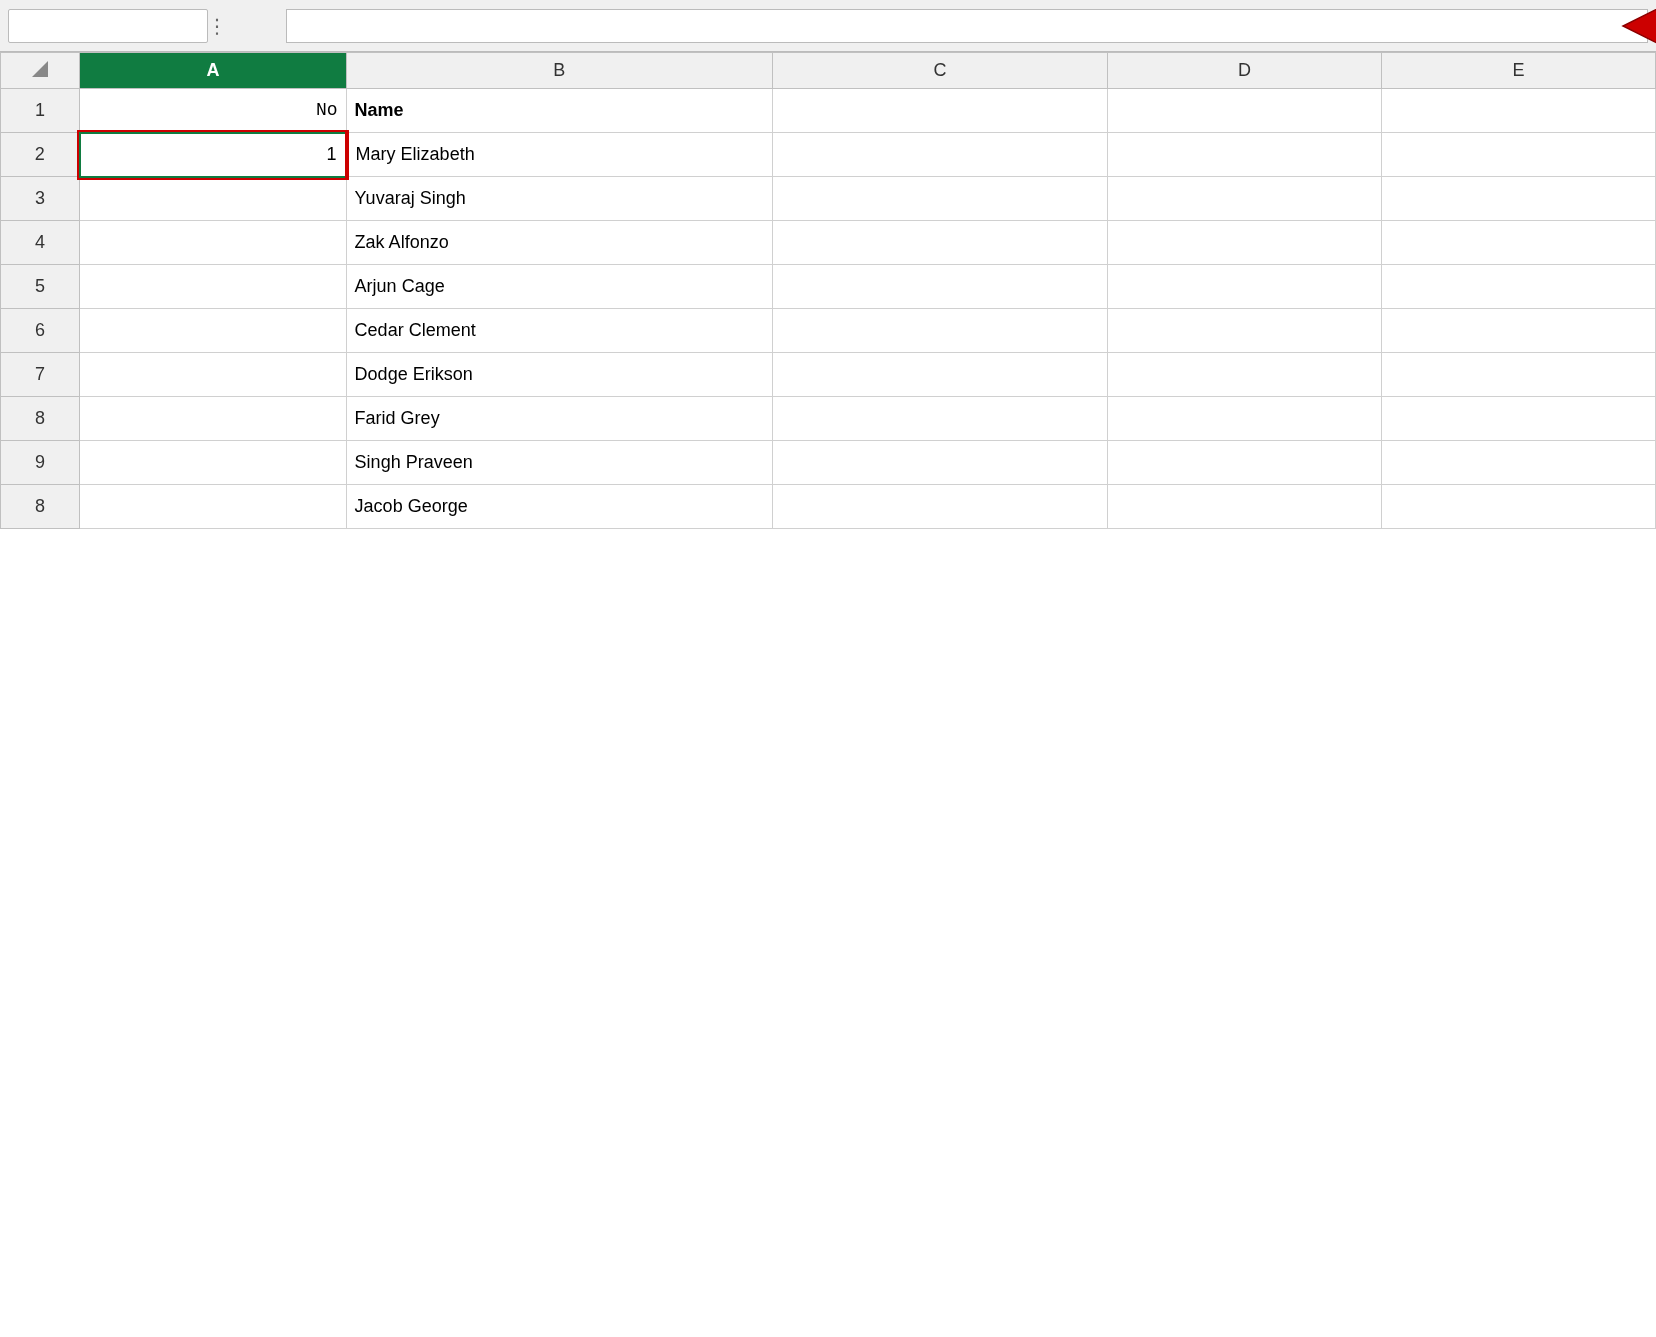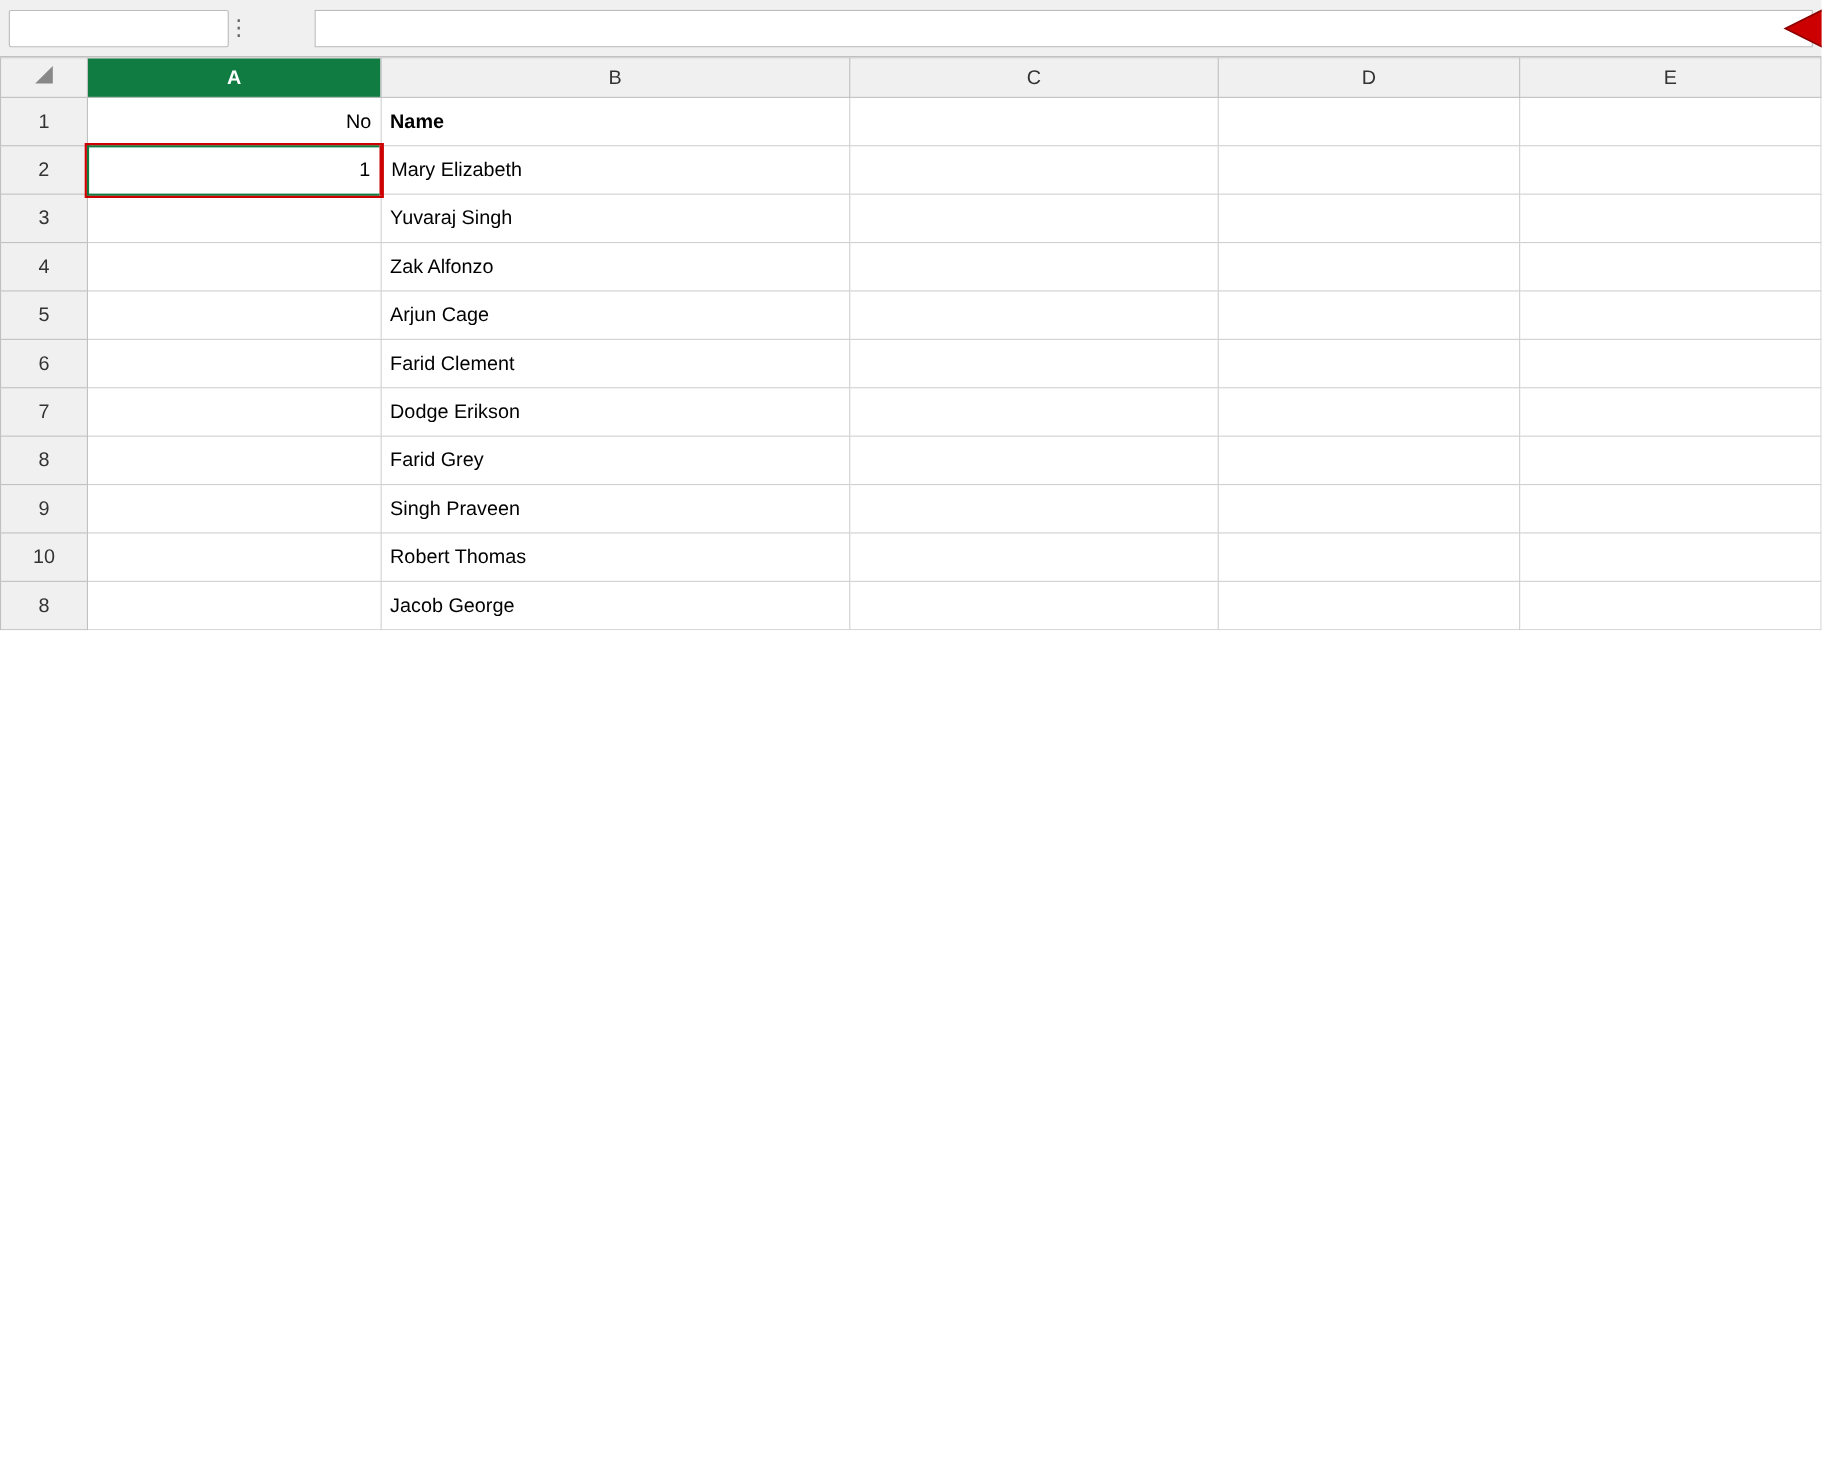--- a/index.html
+++ b/index.html
@@ -214,21 +214,21 @@
         <th class="col-header active">A</th>
         <th class="col-header">B</th>
         <th class="col-header">C</th>
         <th class="col-header">D</th>
         <th class="col-header">E</th>
       </tr>
     </thead>
     <tbody id="table-body">
     <tr>
           <td class="row-header">1</td>
-          <td class="cell col-a header-cell" style="font-weight: 400;">No</td>
+          <td class="cell col-a header-cell" style="font-weight: 400; font-family: Liberation Mono, monospace;">No</td>
           <td class="cell col-b header-cell" style="font-weight: 700;">Name</td>
           <td class="cell col-c header-cell" style="font-weight: 400;"></td>
           <td class="cell col-d header-cell" style="font-weight: 400;"></td>
           <td class="cell col-e header-cell" style="font-weight: 400;"></td>
         </tr>
         <tr>
           <td class="row-header">2</td>
           <td class="cell col-a" style="border: 2px solid rgb(16, 124, 65); outline: rgb(204, 0, 0) solid 2px; outline-offset: 1px;">1</td>
           <td class="cell col-b" style="border-left: 3px solid rgb(204, 0, 0); margin-left: 40px;">Mary Elizabeth</td>
           <td class="cell col-c"></td>
@@ -255,21 +255,21 @@
           <td class="row-header">5</td>
           <td class="cell col-a"></td>
           <td class="cell col-b">Arjun Cage</td>
           <td class="cell col-c"></td>
           <td class="cell col-d"></td>
           <td class="cell col-e"></td>
         </tr>
         <tr>
           <td class="row-header">6</td>
           <td class="cell col-a"></td>
-          <td class="cell col-b">Farid Clement</td>
+          <td class="cell col-b">Cedar Clement</td>
           <td class="cell col-c"></td>
           <td class="cell col-d"></td>
           <td class="cell col-e"></td>
         </tr>
         <tr>
           <td class="row-header">7</td>
           <td class="cell col-a"></td>
           <td class="cell col-b">Dodge Erikson</td>
           <td class="cell col-c"></td>
           <td class="cell col-d"></td>
@@ -280,28 +280,20 @@
           <td class="cell col-a"></td>
           <td class="cell col-b">Farid Grey</td>
           <td class="cell col-c"></td>
           <td class="cell col-d"></td>
           <td class="cell col-e"></td>
         </tr>
         <tr>
           <td class="row-header">9</td>
           <td class="cell col-a"></td>
           <td class="cell col-b">Singh Praveen</td>
-          <td class="cell col-c"></td>
-          <td class="cell col-d"></td>
-          <td class="cell col-e"></td>
-        </tr>
-        <tr>
-          <td class="row-header">10</td>
-          <td class="cell col-a"></td>
-          <td class="cell col-b">Robert Thomas</td>
           <td class="cell col-c"></td>
           <td class="cell col-d"></td>
           <td class="cell col-e"></td>
         </tr>
         <tr>
           <td class="row-header">8</td>
           <td class="cell col-a"></td>
           <td class="cell col-b">Jacob George</td>
           <td class="cell col-c"></td>
           <td class="cell col-d"></td>

